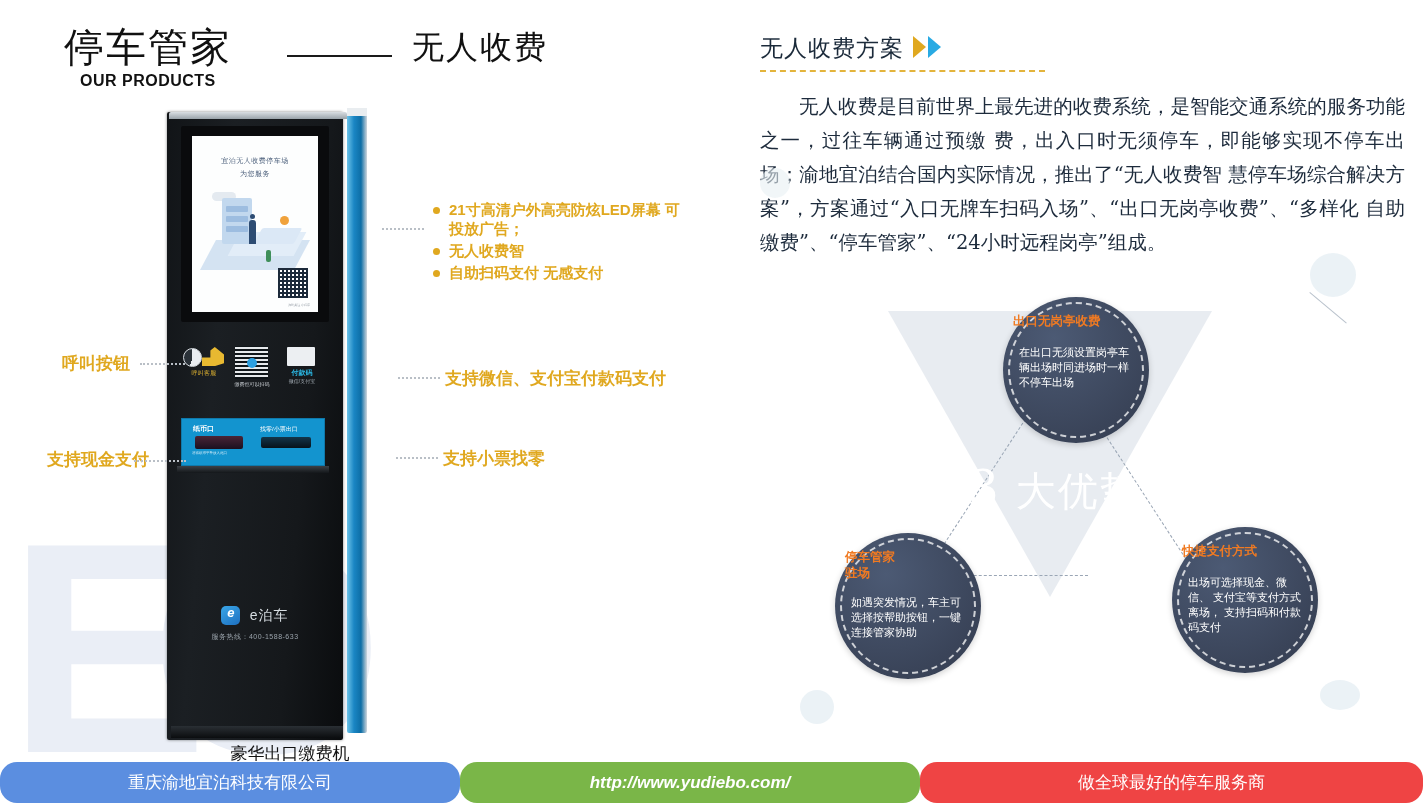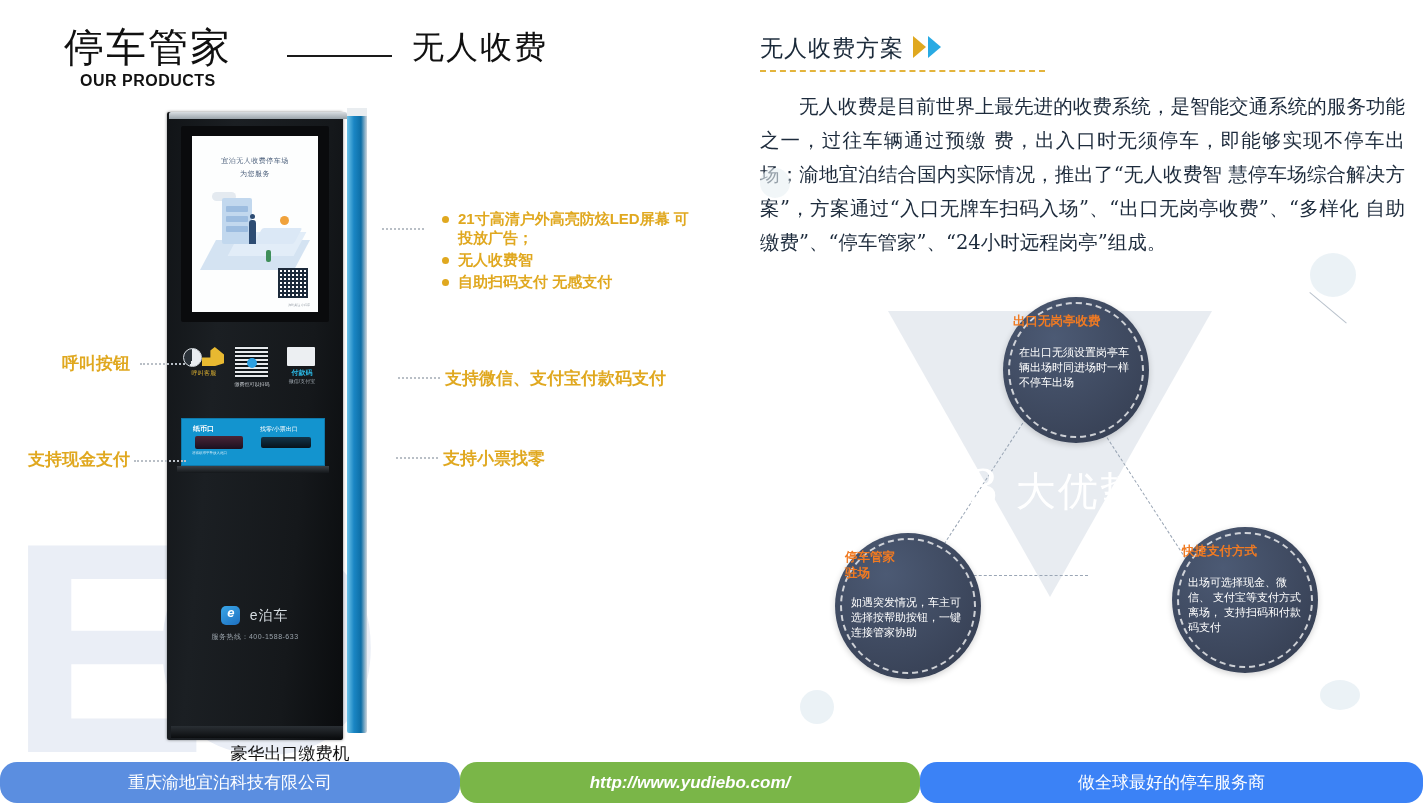--- a/index.html
+++ b/index.html
@@ -90,21 +90,21 @@
   .kiosk-cap{position:absolute;left:190px;top:742px;width:200px;text-align:center;font-family:"DejaVu Serif","Liberation Serif",serif;font-size:17px;color:#111;}
 
   
   .callout{position:absolute;color:#e0a81f;font-weight:700;}
   .c-left{text-align:right;}
   .dots{position:absolute;border-top:2px dotted #b9bfc6;}
   .bullets{position:absolute;left:428px;top:197px;width:250px;}
   .bullets li{list-style:none;position:relative;margin:0 0 3px 0;padding-left:18px;
     color:#e0a81f;font-weight:700;font-size:15px;line-height:19px;}
   .bullets li:before{content:"";position:absolute;left:2px;top:7px;width:7px;height:7px;border-radius:50%;background:#e0a81f;}
-  .bullets{margin:12px;padding:0;}
+  .bullets{margin:3px;padding:0;}
 
   
   .r-title{position:absolute;left:760px;top:33px;font-family:"DejaVu Serif","Liberation Serif",serif;font-size:23px;color:#1b2a3a;letter-spacing:1px;}
   .chev{position:absolute;top:36px;width:0;height:0;border-top:11px solid transparent;border-bottom:11px solid transparent;}
   .chev1{left:913px;border-left:13px solid #e0a81f;}
   .chev2{left:928px;border-left:13px solid #29aae3;}
   .r-dash{position:absolute;left:760px;top:70px;width:285px;height:0;border-top:2px dashed #e3b43c;}
   .r-body{position:absolute;left:760px;top:90px;width:645px;
     font-family:"DejaVu Serif","Liberation Serif",serif;font-size:19.5px;line-height:34px;color:#1d2b3c;
     text-indent:39px;text-align:justify;}
@@ -135,21 +135,21 @@
 
   
   .blob{position:absolute;border-radius:50%;background:#e8f0f4;opacity:.85;}
   .blob-pin{position:absolute;border-top:1px solid #b9c2cc;transform-origin:0 0;}
 
   
   .footer{position:absolute;left:0;bottom:0;width:1423px;height:41px;display:flex;}
   .f-seg{display:flex;align-items:center;justify-content:center;color:#fff;font-size:17px;border-radius:17px;}
   .f-1{width:460px;background:#5b8ee0;font-family:"DejaVu Serif","Liberation Serif",serif;}
   .f-2{width:460px;background:#7ab648;font-style:italic;font-weight:700;}
-  .f-3{flex:1;background:#3b82f6;font-family:Liberation Sans, sans-serif;}
+  .f-3{flex:1;background:#ef4444;font-family:Liberation Sans, sans-serif;}
 </style>
 </head>
 <body>
 
 <div class="page">
 
   <div class="wm wm-e">E</div>
   <div class="wm wm-o">O</div>
 
   <div class="hdr-cn">停车管家</div>
@@ -220,21 +220,21 @@
   <div class="dots" style="left:382px;top:228px;width:42px;"></div>
   <ul class="bullets">
     <li>21寸高清户外高亮防炫LED屏幕 可投放广告；</li>
     <li>无人收费智</li>
     <li>自助扫码支付 无感支付</li>
   </ul>
 
   <div class="callout c-left" style="left:0px;top:352px;width:130px;font-size:17px;">呼叫按钮</div>
   <div class="dots" style="left:140px;top:363px;width:45px;"></div>
 
-  <div class="callout c-left" style="left:0px;top:448px;width:130px;font-size:17px;">支持现金支付</div>
+  <div class="callout c-left" style="left:0px;top:448px;width:130px;font-size:17px;padding-left:19px;">支持现金支付</div>
   <div class="dots" style="left:134px;top:460px;width:52px;"></div>
 
   <div class="dots" style="left:398px;top:377px;width:42px;"></div>
   <div class="callout" style="left:445px;top:367px;font-size:17px;">支持微信、支付宝付款码支付</div>
 
   <div class="dots" style="left:396px;top:457px;width:42px;"></div>
   <div class="callout" style="left:443px;top:447px;font-size:17px;">支持小票找零</div>
 
   <div class="r-title">无人收费方案</div>
   <div class="chev chev1"></div>

